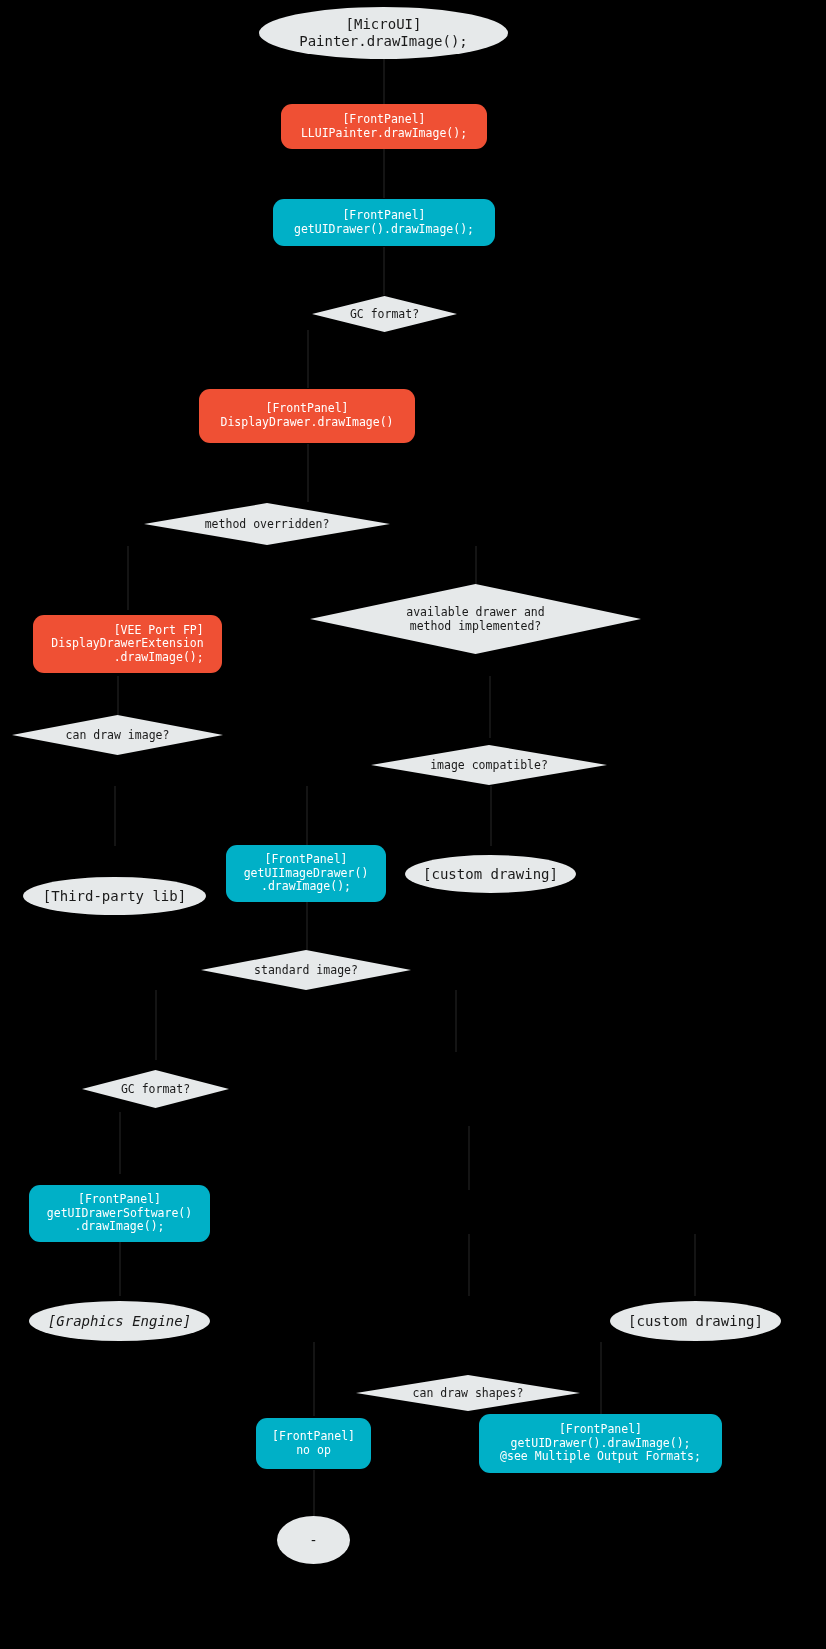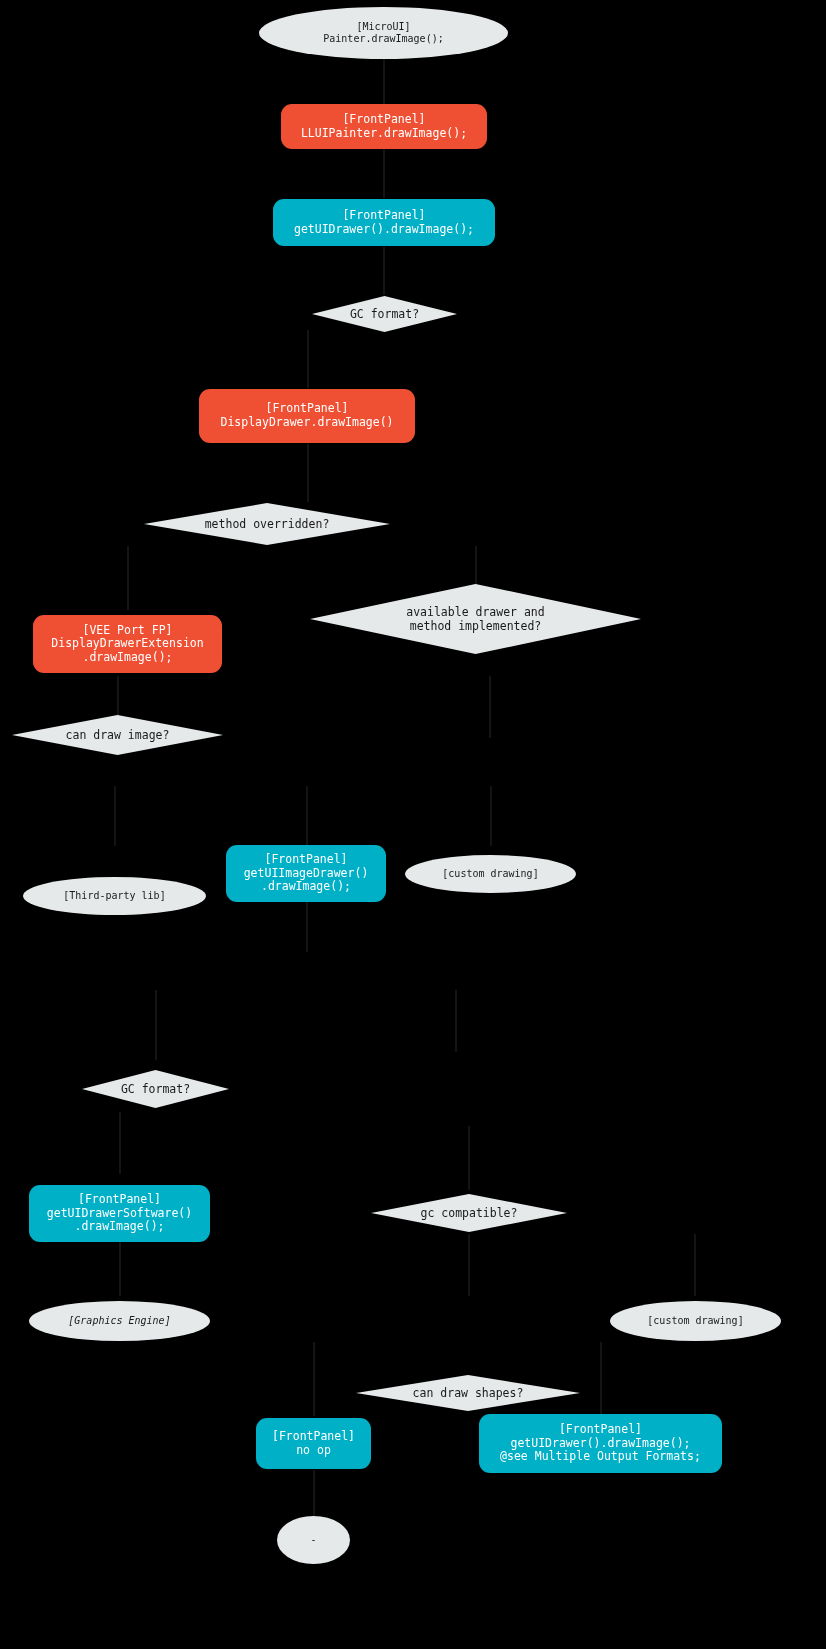--- a/index.html
+++ b/index.html
@@ -23,21 +23,21 @@
     text-align: center;
     white-space: pre;
     box-sizing: border-box;
     line-height: 1.18;
   }
   
   .ellipse {
     border-radius: 50%;
     background: #e6e9ea;
     color: #1a1a1a;
-    font-size: 10px;
+    font-size: 14px;
   }
   
   .box-orange {
     border-radius: 11px;
     background: #ef5034;
     color: #ffffff;
     font-size: 11.5px;
   }
   
   .box-cyan {
@@ -118,59 +118,63 @@
   </div>
 
   <div class="node box-orange" style="left:199px; top:389px; width:216px; height:54px;">[FrontPanel]
 DisplayDrawer.drawImage()</div>
 
   <div class="diamond-wrap" style="left:144px; top:503px; width:246px; height:42px;">
     <div class="diamond-shape"></div>
     <div class="diamond-label">method overridden?</div>
   </div>
 
-  <div class="node box-orange" style="left:33px; top:615px; width:189px; height:58px;">[VEE Port FP]
+  <div class="node box-orange" style="left:33px; top:615px; width:189px; height:58px;text-align:right;">[VEE Port FP]
 DisplayDrawerExtension
 .drawImage();</div>
 
   <div class="diamond-wrap" style="left:310px; top:584px; width:331px; height:70px;">
     <div class="diamond-shape"></div>
     <div class="diamond-label">available drawer and
 method implemented?</div>
   </div>
 
   <div class="diamond-wrap" style="left:12px; top:715px; width:211px; height:40px;">
     <div class="diamond-shape"></div>
     <div class="diamond-label">can draw image?</div>
   </div>
 
+  <div class="diamond-wrap" style="left:371px; top:745px; width:236px; height:40px;">
+    <div class="diamond-shape"></div>
+    <div class="diamond-label">image compatible?</div>
+  </div>
 
   <div class="node ellipse" style="left:23px; top:877px; width:183px; height:38px;">[Third-party lib]</div>
 
   <div class="node box-cyan" style="left:226px; top:845px; width:160px; height:57px;">[FrontPanel]
 getUIImageDrawer()
 .drawImage();</div>
 
   <div class="node ellipse" style="left:405px; top:855px; width:171px; height:38px;">[custom drawing]</div>
 
+  <div class="diamond-wrap" style="left:201px; top:950px; width:210px; height:40px;">
+    <div class="diamond-shape"></div>
+    <div class="diamond-label">standard image?</div>
+  </div>
 
   <div class="diamond-wrap" style="left:82px; top:1070px; width:147px; height:38px;">
     <div class="diamond-shape"></div>
     <div class="diamond-label">GC format?</div>
   </div>
 
 
   <div class="node box-cyan" style="left:29px; top:1185px; width:181px; height:57px;">[FrontPanel]
 getUIDrawerSoftware()
 .drawImage();</div>
 
-  <div class="diamond-wrap" style="left:371px; top:1194px; width:196px; height:38px;">
-    <div class="diamond-shape"></div>
-    <div class="diamond-label">gc compatible?</div>
-  </div>
 
   <div class="node ellipse" style="left:29px; top:1301px; width:181px; height:40px;font-style:italic;">[Graphics Engine]</div>
 
   <div class="diamond-wrap" style="left:356px; top:1375px; width:224px; height:36px;">
     <div class="diamond-shape"></div>
     <div class="diamond-label">can draw shapes?</div>
   </div>
 
   <div class="node ellipse" style="left:610px; top:1301px; width:171px; height:40px;">[custom drawing]</div>
 

